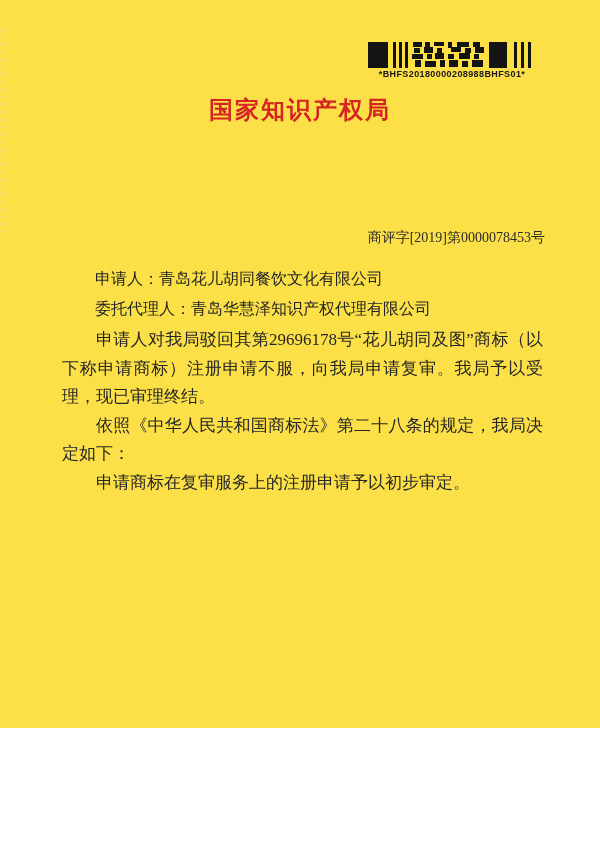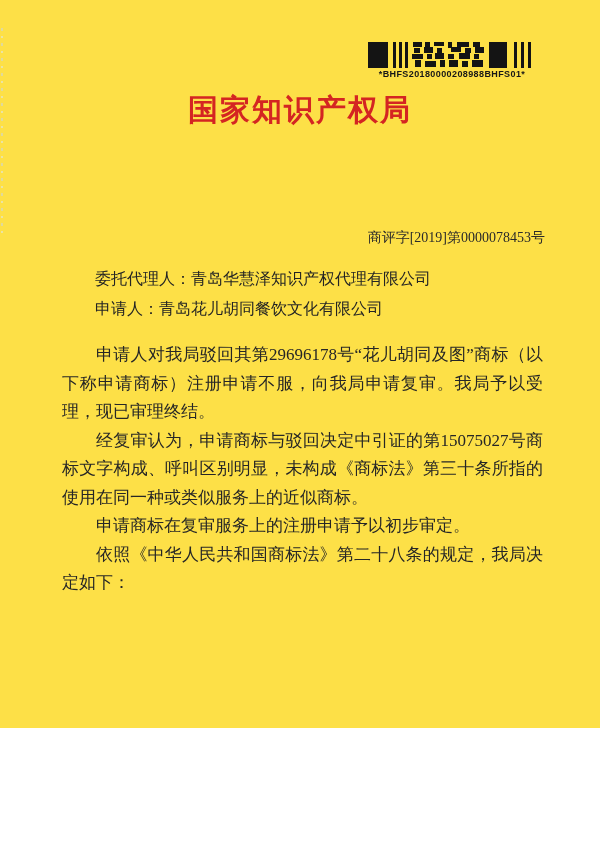--- a/index.html
+++ b/index.html
@@ -54,21 +54,21 @@
     color: #171717;
     white-space: nowrap;
   }
   .authority {
     position: absolute;
     top: 92px;
     left: 0;
     width: 100%;
     margin: 0;
     text-align: center;
-    font-size: 30px;
+    font-size: 24px;
     line-height: 36px;
     font-weight: 700;
     letter-spacing: 2px;
     color: var(--authority-red, #d42522);
   }
   .doc-title {
     position: absolute;
     top: 173px;
     left: 0;
     width: 100%;
@@ -90,21 +90,21 @@
     position: absolute;
     top: 264px;
     left: 95px;
     font-size: 16px;
     line-height: 30px;
     font-weight: 500;
     color: #242424;
   }
   .body-text {
     position: absolute;
-    top: 341px;
+    top: 326px;
     left: 62px;
     right: 57px;
   }
   .body-text p {
     margin: 0;
     text-indent: 2em;
     font-size: 17px;
     line-height: 28.5px;
     text-align: justify;
     color: var(--body-text, #262626);
@@ -171,26 +171,25 @@
     </svg>
     <div class="barcode-text">*BHFS20180000208988BHFS01*</div>
   </div>
 
   <h1 class="authority">国家知识产权局</h1>
 
 
   <div class="ref-number">商评字[2019]第0000078453号</div>
 
   <div class="parties">
+    <div class="party-line">申请人：青岛花儿胡同餐饮文化有限公司</div>
     <div class="party-line">委托代理人：青岛华慧泽知识产权代理有限公司</div>
-    <div class="party-line">申请人：青岛花儿胡同餐饮文化有限公司</div>
   </div>
 
   <div class="body-text">
     <p>申请人对我局驳回其第29696178号“花儿胡同及图”商标（以下称申请商标）注册申请不服，向我局申请复审。我局予以受理，现已审理终结。</p>
-    <p>经复审认为，申请商标与驳回决定中引证的第15075027号商标文字构成、呼叫区别明显，未构成《商标法》第三十条所指的使用在同一种或类似服务上的近似商标。</p>
+    <p>依照《中华人民共和国商标法》第二十八条的规定，我局决定如下：</p>
     <p>申请商标在复审服务上的注册申请予以初步审定。</p>
-    <p>依照《中华人民共和国商标法》第二十八条的规定，我局决定如下：</p>
   </div>
 
   <div class="page-number">1/2</div>
 
 </div>
 
 </body></html>

